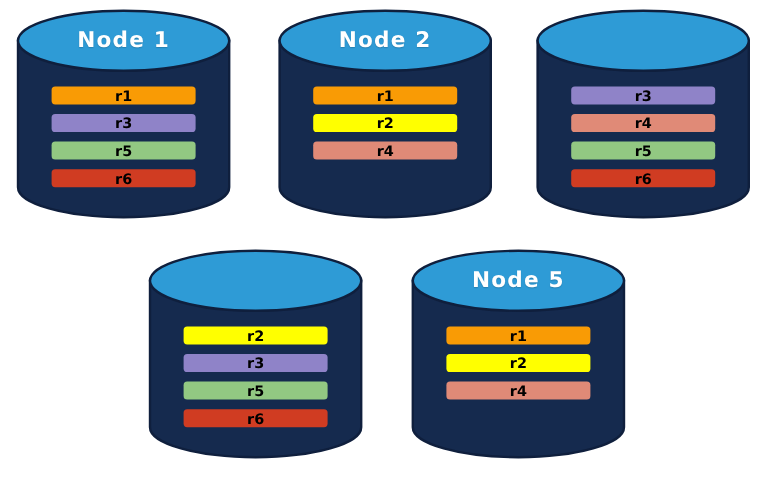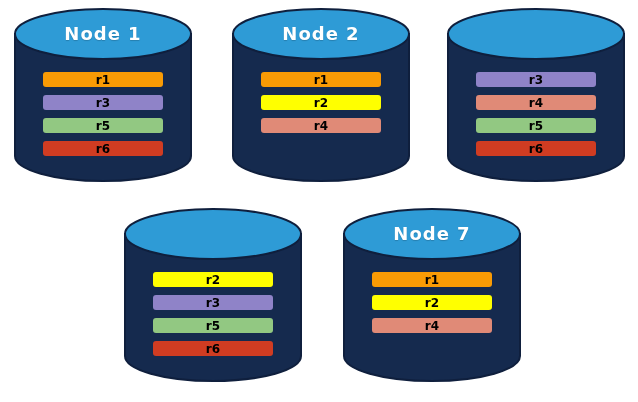--- a/index.html
+++ b/index.html
@@ -152,21 +152,21 @@
         <div class="bar" style="background: rgb(208, 60, 34); width: 120px;">
           <span style="color: rgb(0, 0, 0);">r6</span>
         </div>
       </div>
     </div>
     <div class="node" style="left: 343px; top: 208px; width: 178px; height: 174px;">
       <svg class="node-svg" width="178" height="174" viewBox="0 0 178 174">
         <path d="M 1,26 L 1,148 A 88,25 0 0 0 177,148 L 177,26 Z" fill="#152a4e" stroke="#0f1f3d" stroke-width="2"></path>
         <ellipse cx="89" cy="26" rx="88" ry="25" fill="#2e9bd6" stroke="#0f1f3d" stroke-width="2"></ellipse>
       </svg>
-      <div class="node-label" style="top: 17px; color: rgb(255, 255, 255);">Node 7</div>
+      <div class="node-label" style="top: 17px; color: rgb(255, 255, 255);">Node 5</div>
       <div class="bars" style="top: 64px;">
         <div class="bar" style="background: rgb(249, 155, 5); width: 120px;">
           <span style="color: rgb(0, 0, 0);">r1</span>
         </div>
         <div class="bar" style="background: rgb(255, 255, 0); width: 120px;">
           <span style="color: rgb(0, 0, 0);">r2</span>
         </div>
         <div class="bar" style="background: rgb(224, 138, 119); width: 120px;">
           <span style="color: rgb(0, 0, 0);">r4</span>
         </div>

